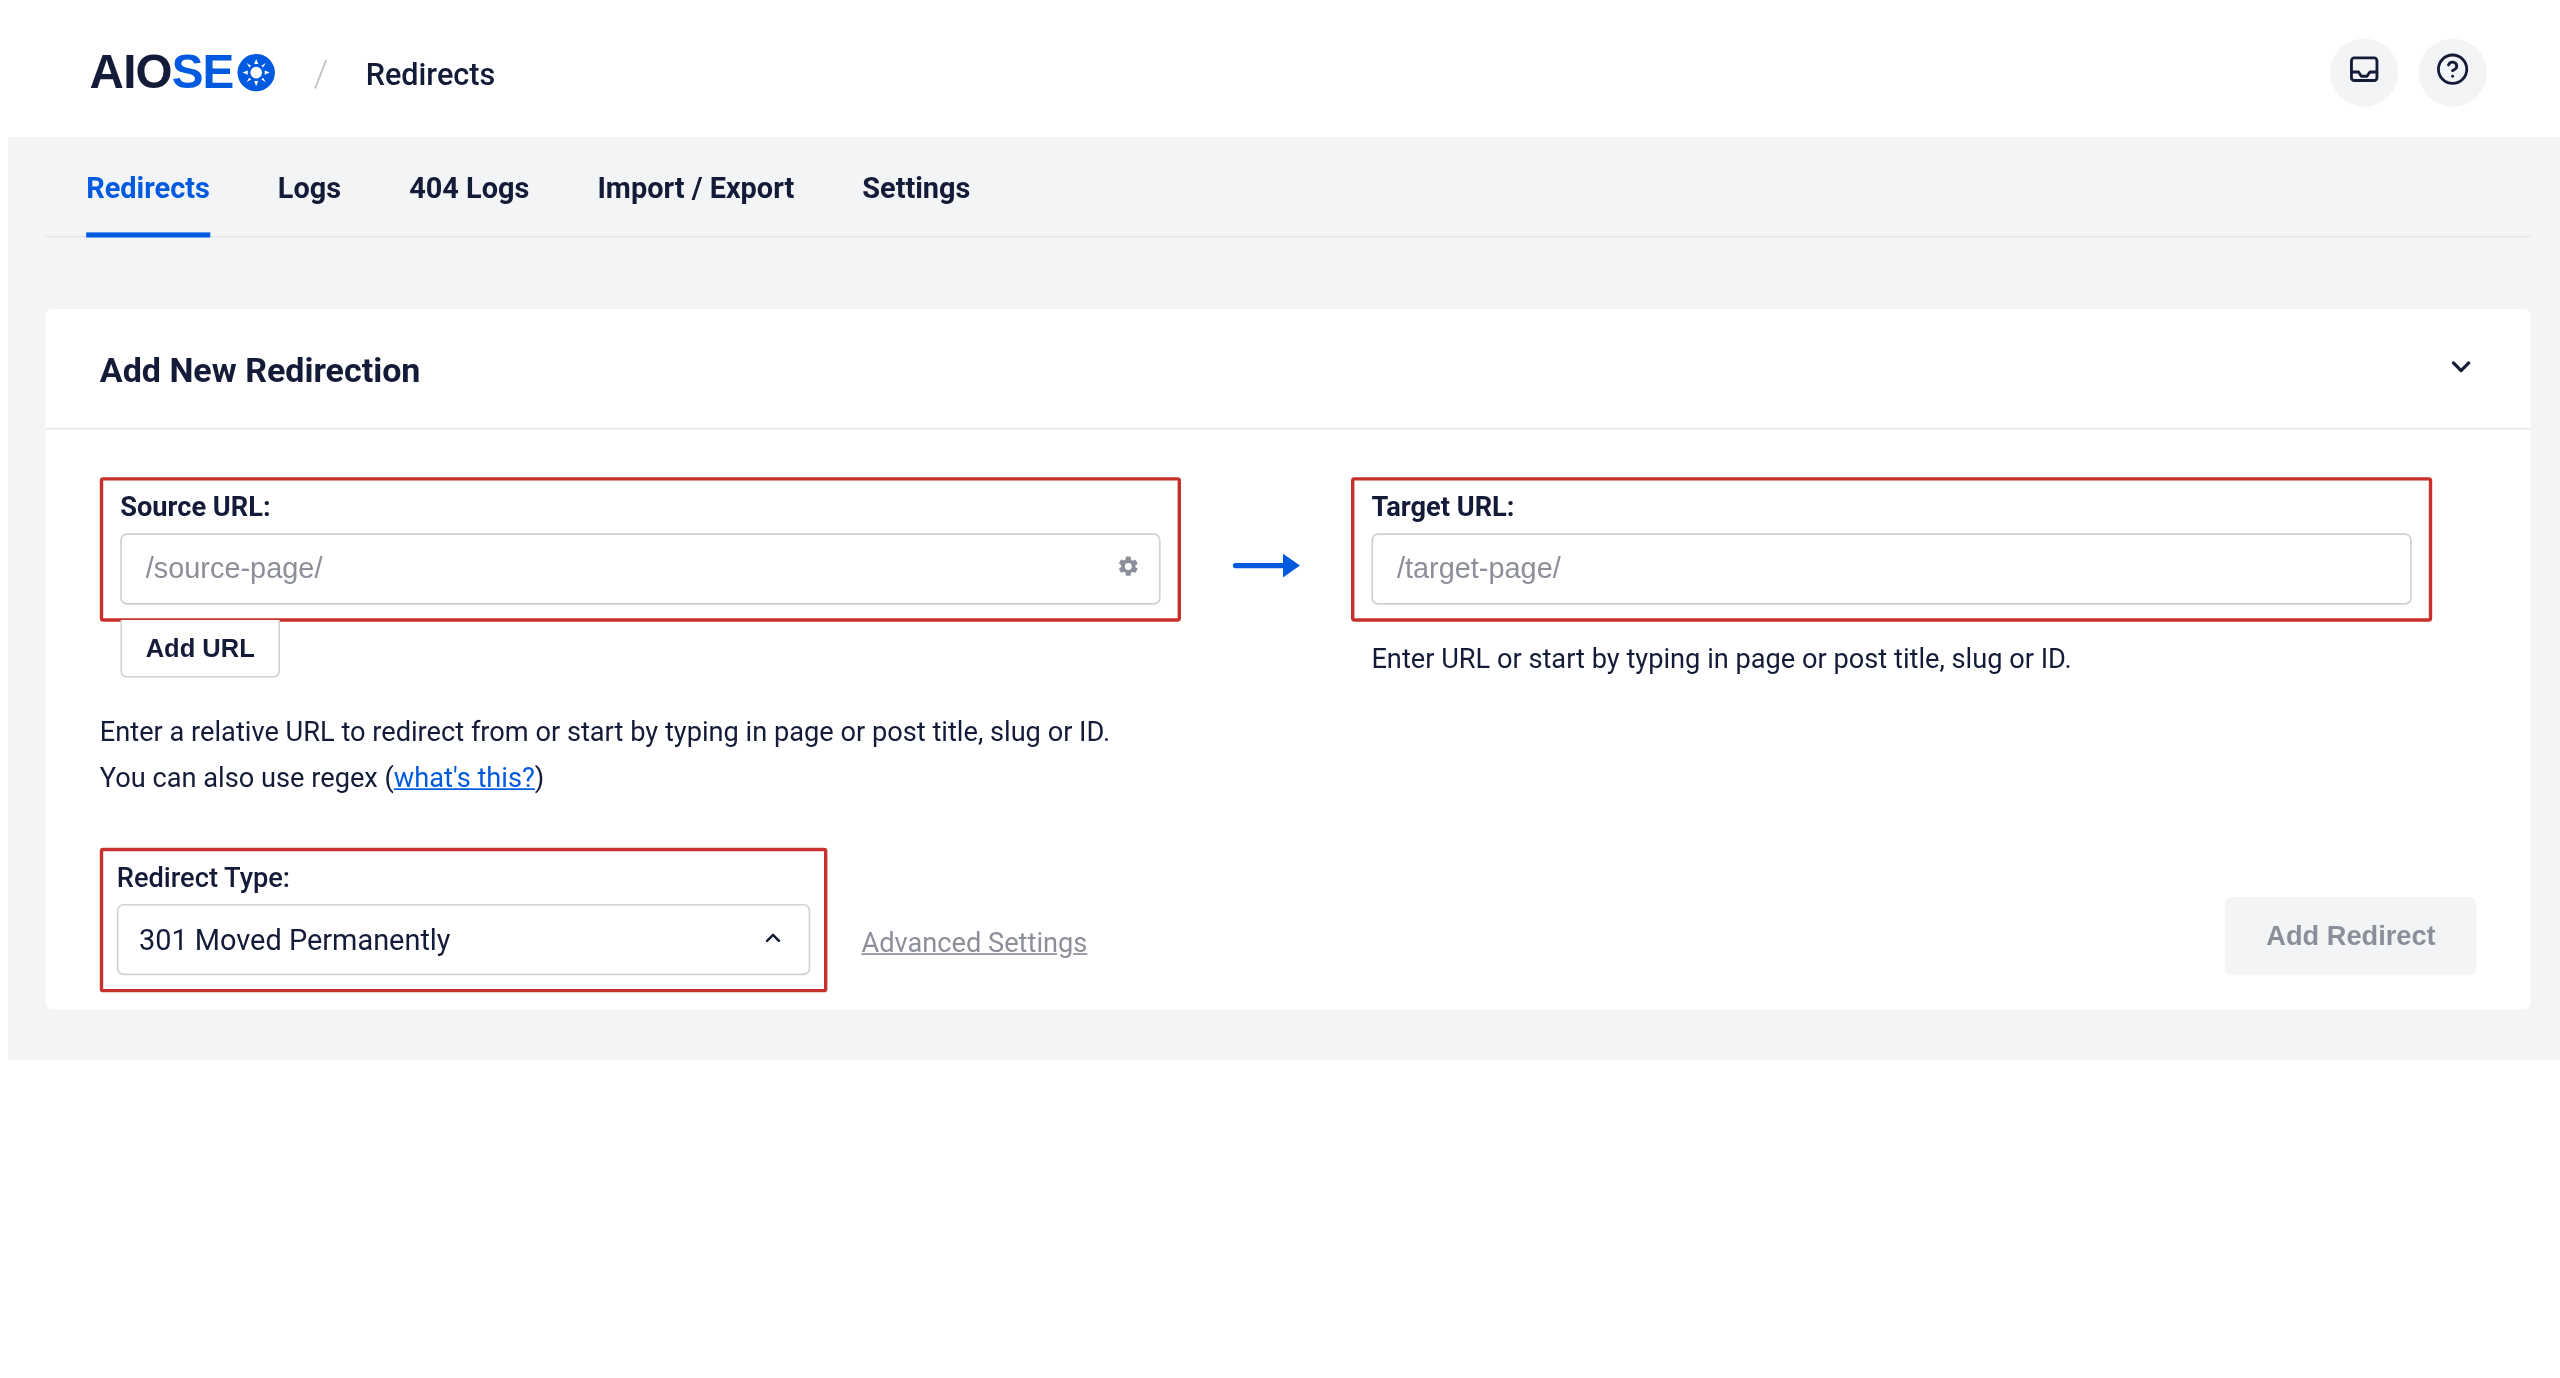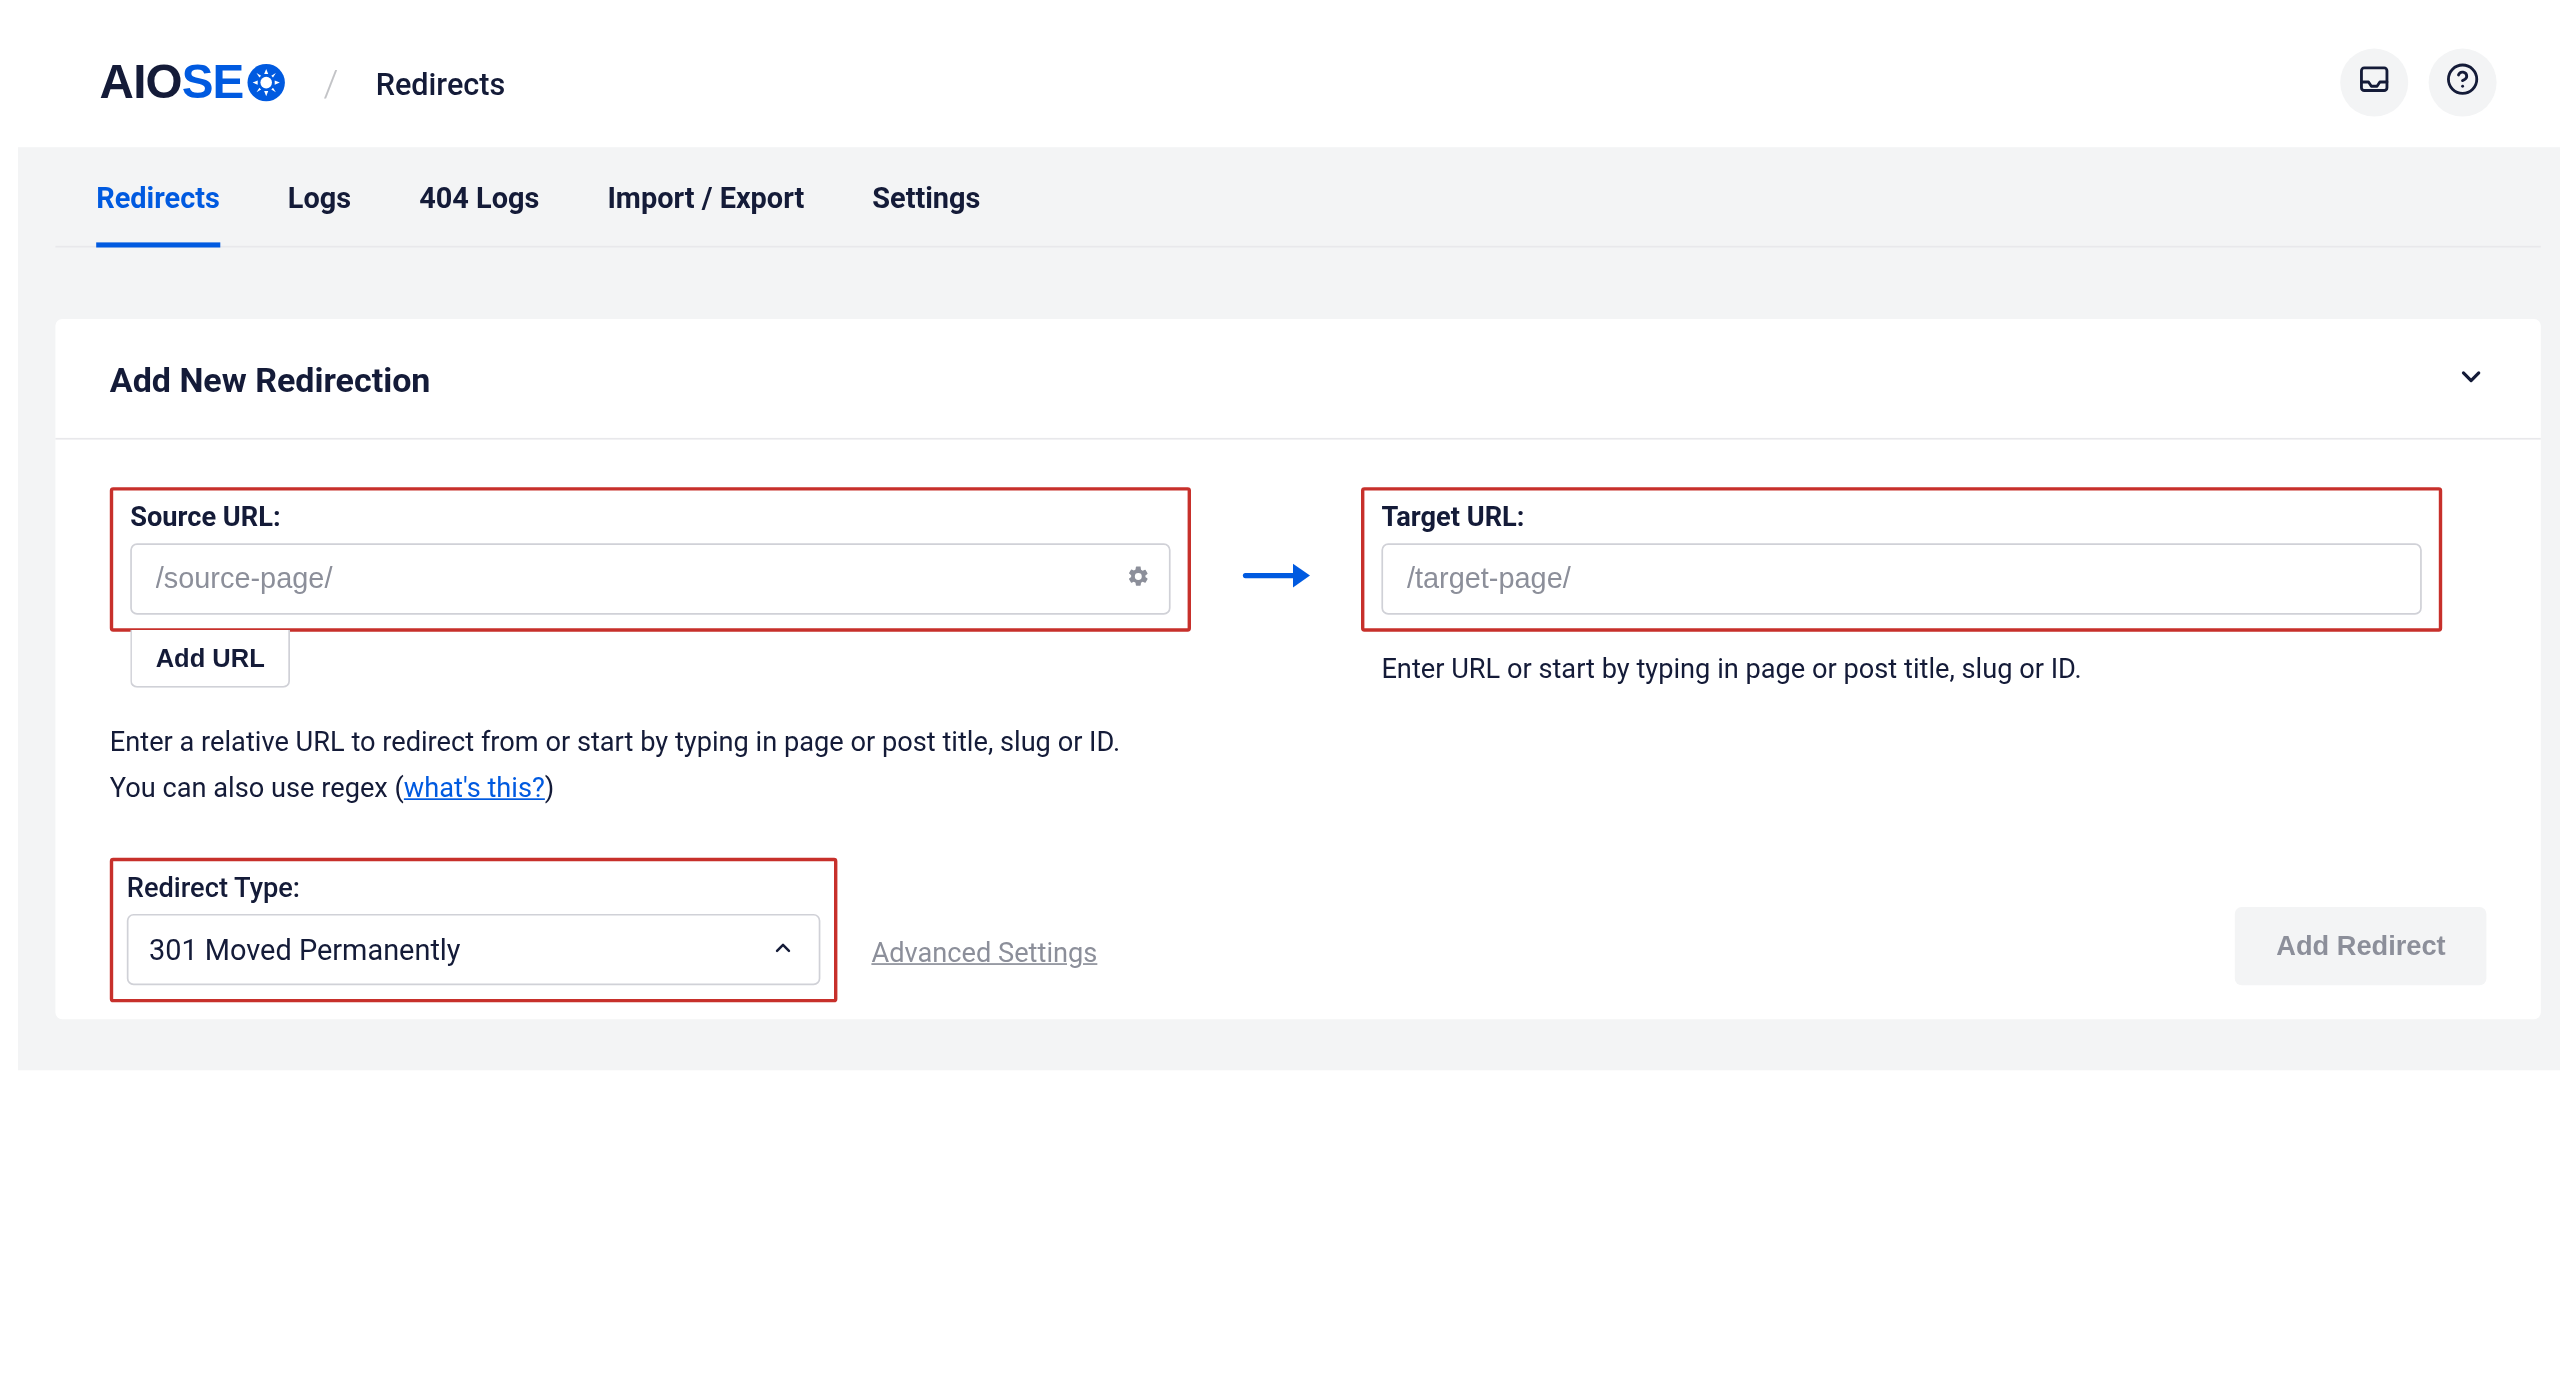--- a/index.html
+++ b/index.html
@@ -8,21 +8,21 @@
       box-sizing: border-box;
     }
     body {
       font-family: -apple-system, BlinkMacSystemFont, "Segoe UI", Roboto, "Helvetica Neue", Arial, sans-serif;
       background: #fff;
       color: #141B38;
     }
     .page-wrapper {
       width: 2236px;
       min-height: 1378px;
-      padding: 18px;
+      padding: 8px;
     }
     .content-scale {
       transform: scale(1.7);
       transform-origin: top left;
       width: 1506px;
     }
     .header {
       display: flex;
       align-items: center;
       justify-content: space-between;

